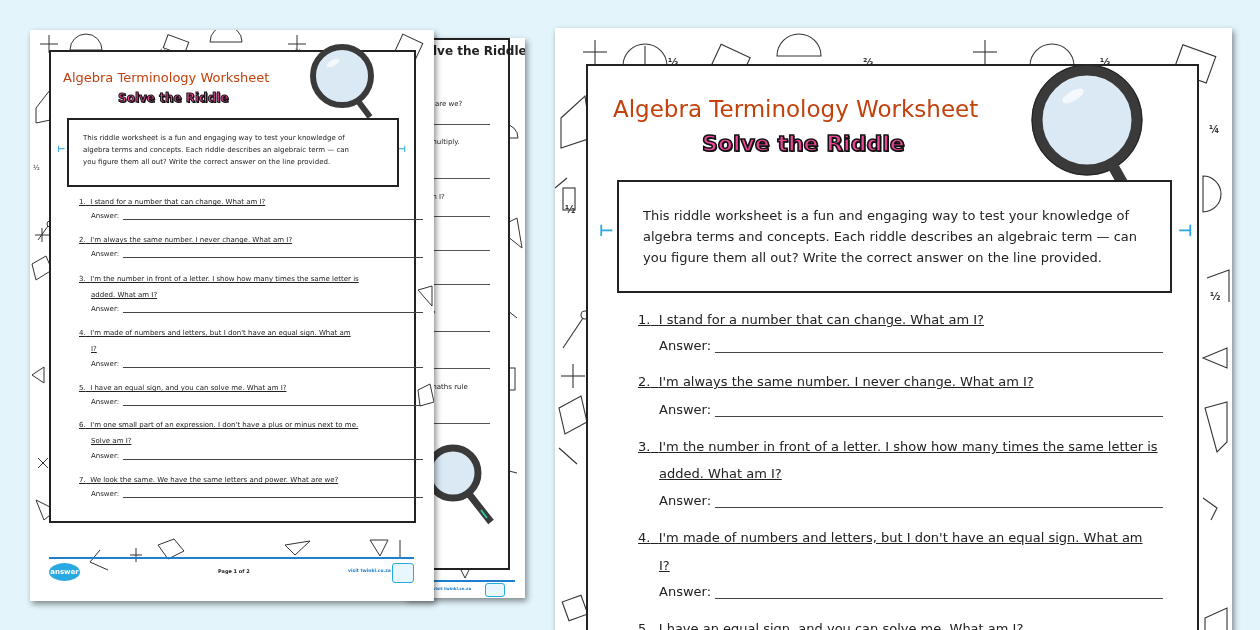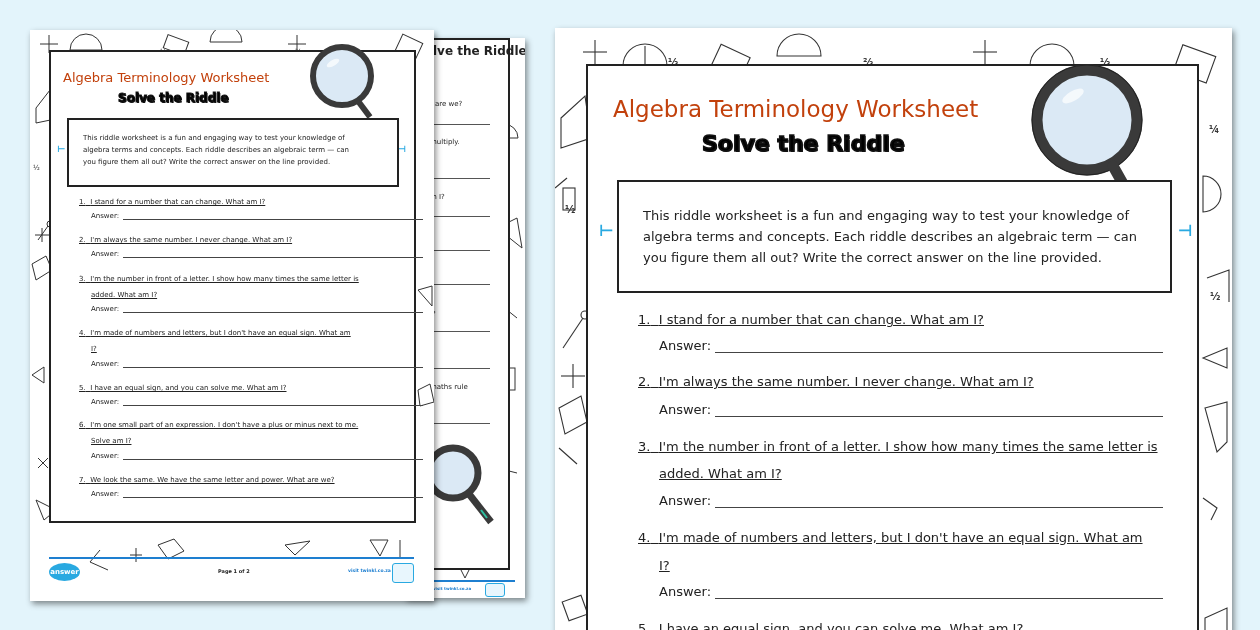--- a/index.html
+++ b/index.html
@@ -25,21 +25,21 @@
       color: #c2410c;
       font-family: "DejaVu Sans", sans-serif;
       font-weight: normal;
       white-space: nowrap;
       position: absolute;
     }
     .title-outline {
       position: absolute;
       font-family: "DejaVu Sans", sans-serif;
       font-weight: bold;
-      color: #000000;
+      color: #ec4899;
       white-space: nowrap;
       -webkit-text-stroke: 1.6px #111;
       text-shadow: 1px 1px 0 #111;
     }
     .intro-box {
       position: absolute;
       border: 2px solid #222;
       background: #fff;
       font-family: "DejaVu Sans", sans-serif;
       color: #222;
@@ -217,21 +217,21 @@
       <span>I'm one small part of an expression. I don't have a plus or minus next to me.</span>
     </div>
     <div class="q" style="left:61px; top:407px; font-size:7px;">Solve am I?</div>
     <div class="ans-row" style="left:61px; top:422px; width:332px; font-size:7px;">
       <span>Answer:</span>
         <span class="ans-line"></span>
     </div>
 
     <div class="q" style="left:49px; top:446px; font-size:7px;">
       <span>7.</span>&nbsp;
-      <span>We look the same. We have the same letter and power. What are we?</span>
+      <span>We look the same. We have the same letters and power. What are we?</span>
     </div>
     <div class="ans-row" style="left:61px; top:460px; width:332px; font-size:7px;">
       <span>Answer:</span>
         <span class="ans-line"></span>
     </div>
   </div>
 
   <div class="footer-line" style="left:19px; top:527px; width:365px;"></div>
   <div class="twinkl-logo" style="left:19px; top:533px; width:31px; height:18px; font-size:7px; line-height:18px;">answer</div>
   <div class="footer-text" style="left:188px; top:538px; font-size:5px; color:#222;">Page 1 of 2</div>

